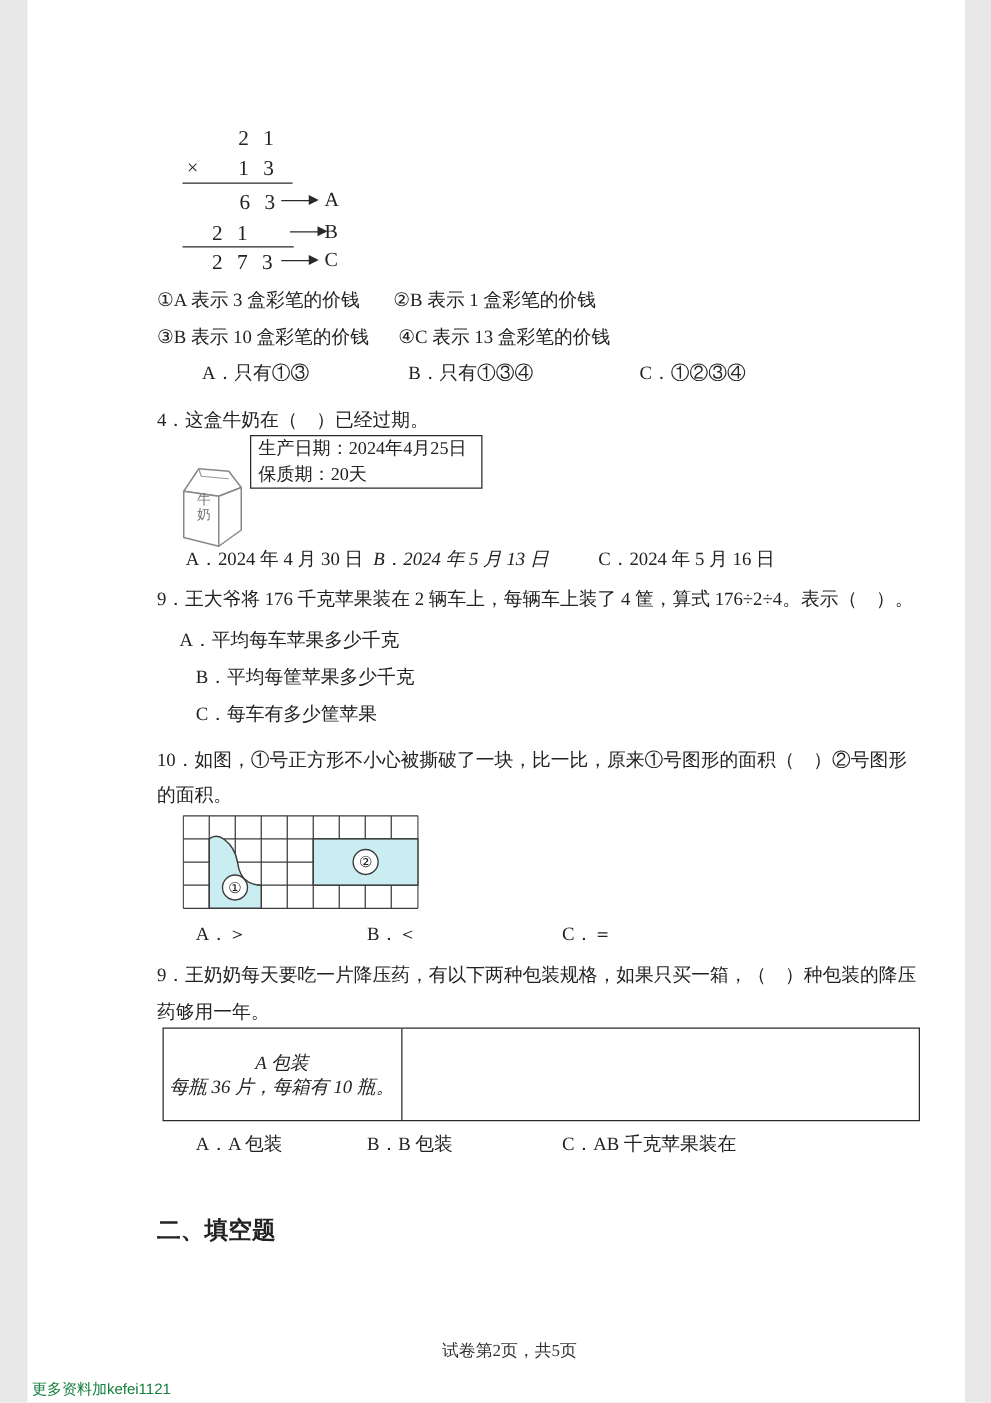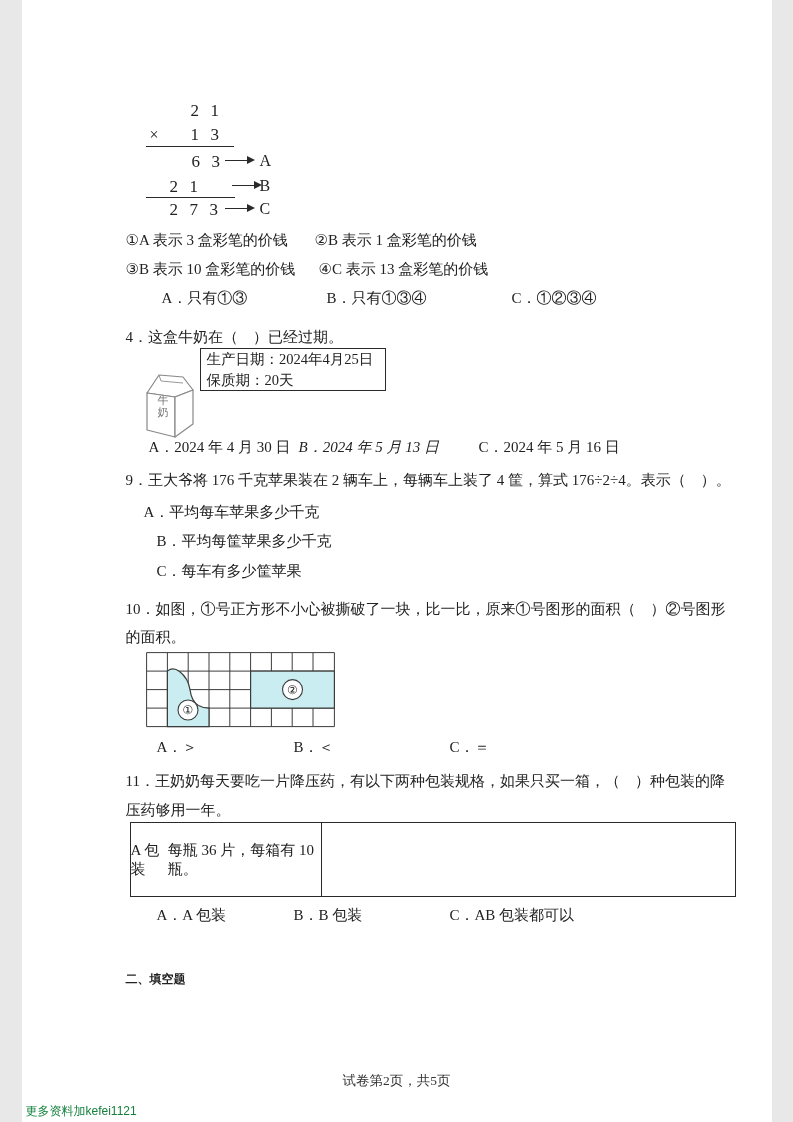--- a/index.html
+++ b/index.html
@@ -36,26 +36,26 @@
     position:absolute; left:136px; top:394px; width:13px;
     font-size:11px; line-height:12px; color:#777;
     overflow-wrap:anywhere; word-break:break-all;
   }
 
   
   .pkg-table {
     position:absolute; left:108px; top:822px; width:604px; height:73px;
     border:1.6px solid #2a2a2a; display:flex;
   }
-  .pkg-cell { display:flex; flex-direction:row; align-items:center; justify-content:flex-end; height:100%; }
+  .pkg-cell { display:flex; flex-direction:column; align-items:center; justify-content:center; height:100%;font-style:italic; }
   .pkg-cell.c1 { width:190px; border-right:1.6px solid #2a2a2a; }
   .pkg-cell.c2 { flex:1; }
 
-  .section-title { font-weight:bold; font-size:12px; }
-  .footer { position:absolute; left:0; top:1072px; width:100%; text-align:center; font-size:13.5px; color:#333; }
+  .section-title { font-weight:bold; font-size:19px; }
+  .footer { position:absolute; left:0; top:1072px; width:100%; text-align:center; font-size:13.5px; color:#333;padding-left:11px; }
   .watermark { position:absolute; left:4px; top:1103px; font-size:12px; color:#15803d; font-family:"Liberation Sans","DejaVu Sans",sans-serif; }
 
   svg .gridline { stroke:#3c3c3c; stroke-width:1; }
   svg .shape    { stroke:#3c3c3c; stroke-width:1.2; }
   svg .circ     { fill:#ffffff; stroke:#3c3c3c; stroke-width:1.1; }
   svg .circtxt  { font-size:12px; fill:#222; }
   svg .cartonln { stroke:#888; stroke-width:1.2; fill:#ffffff; stroke-linejoin:round; }
 </style>
 </head>
 <body>
@@ -141,33 +141,33 @@
     <circle class="circ" cx="146.5" cy="37.6" r="10"></circle>
     <text class="circtxt" x="146.5" y="41.9" text-anchor="middle">②</text>
   </svg>
 
   <div>
     <span class="opt" style="left:135px; top:738px;">A．＞</span>
     <span class="opt" style="left:272px; top:738px;">B．＜</span>
     <span class="opt" style="left:428px; top:738px;">C．＝</span>
   </div>
 
-  <div class="abs qtext" style="left:104px; top:767px; line-height:29px;">11．王奶奶每天要吃一片降压药，有以下两种包装规格，如果只买一箱，（　）种包装的降压药够用一年。</div>
+  <div class="abs qtext" style="left:104px; top:767px; line-height:29px;">9．王奶奶每天要吃一片降压药，有以下两种包装规格，如果只买一箱，（　）种包装的降压药够用一年。</div>
 
   <div class="pkg-table">
     <div class="pkg-cell c1">
       <div>A 包装</div>
       <div>每瓶 36 片，每箱有 10 瓶。</div>
     </div>
   </div>
 
   <div>
     <span class="opt" style="left:135px; top:906px;">A．A 包装</span>
     <span class="opt" style="left:272px; top:906px;">B．B 包装</span>
-    <span class="opt" style="left:428px; top:906px;">C．AB 包装都可以</span>
+    <span class="opt" style="left:428px; top:906px;">C．AB 千克苹果装在</span>
   </div>
 
   <div class="abs section-title" style="left:104px; top:971px;">二、填空题</div>
 
 
   <div class="footer">试卷第2页，共5页</div>
 
   <div class="watermark">更多资料加kefei1121</div>
 
 </div>

